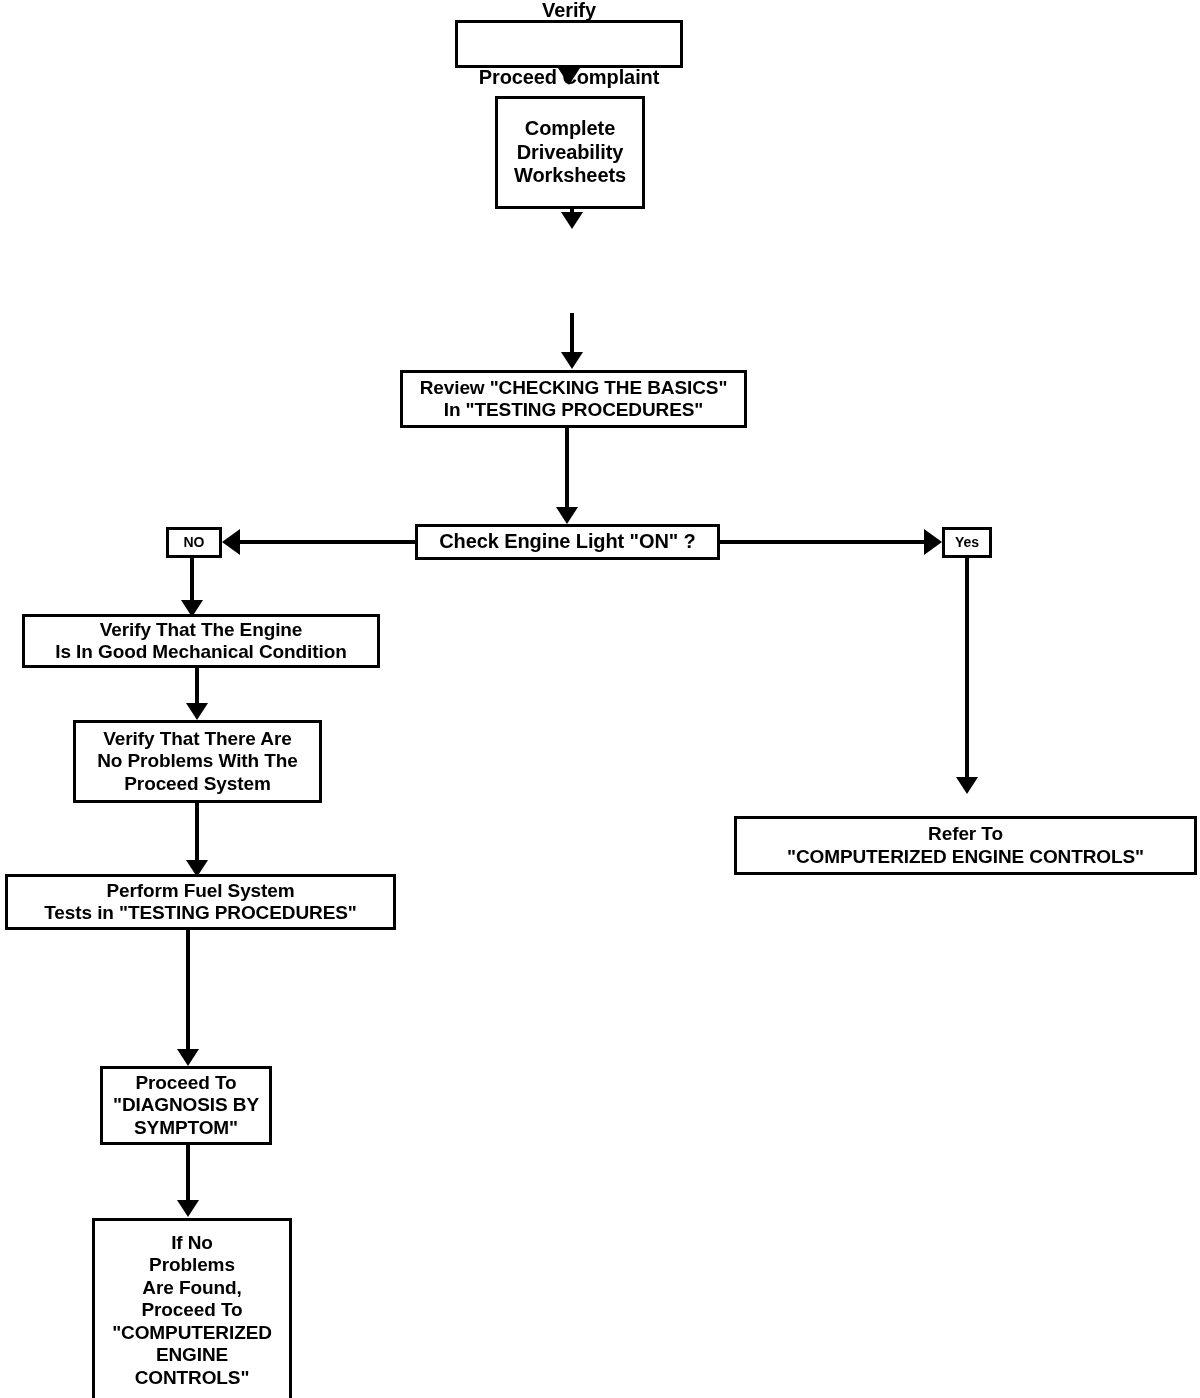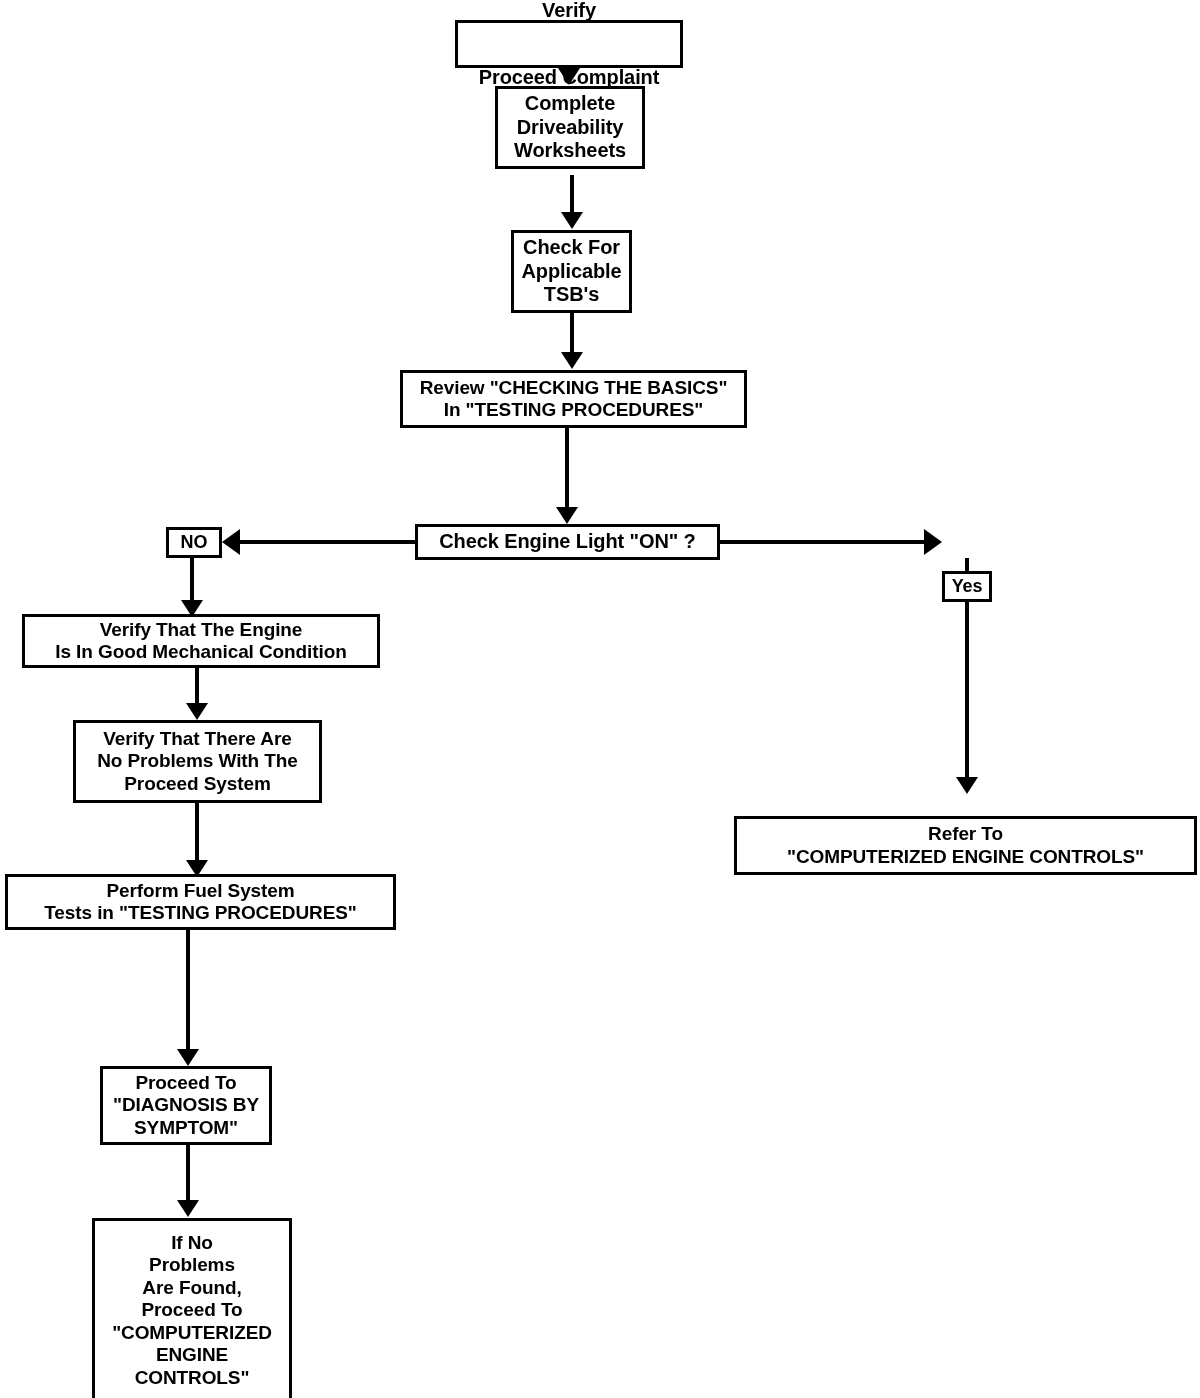--- a/index.html
+++ b/index.html
@@ -30,21 +30,21 @@
     justify-content: center;
     text-align: center;
     font-weight: bold;
     line-height: 1.18;
     letter-spacing: -0.1px;
     z-index: 3;
   }
   .node .ln { display: block; white-space: nowrap; }
   .sz20 { font-size: 20px; }
   .sz19 { font-size: 19px; }
-  .sz18 { font-size: 18px; }
+  .sz18 { font-size: 14px; }
 
   
   .vline, .hline {
     position: absolute;
     background: #000000;
     z-index: 1;
   }
   .vline { width: 4px; }
   .hline { height: 4px; }
 
@@ -79,34 +79,29 @@
 <div id="canvas">
 
   <div class="node sz20" style="left:455px; top:20px; width:228px; height:48px;gap:43px;">
     <span class="ln">Verify</span>
     <span class="ln">Proceed  Complaint</span>
   </div>
 
   <div class="vline" style="left:567px; top:50px; height:24px;"></div>
   <div class="arrow-down" style="left:558px; top:68px;"></div>
 
-  <div class="node sz20" style="left:495px; top:86px; width:150px; height:83px;">
+  <div class="node sz20" style="left:495px; top:96px; width:150px; height:113px;">
     <span class="ln">Complete</span>
     <span class="ln">Driveability</span>
     <span class="ln">Worksheets</span>
   </div>
 
   <div class="vline" style="left:570px; top:175px; height:40px;"></div>
   <div class="arrow-down" style="left:561px; top:212px;"></div>
 
-  <div class="node sz20" style="left:511px; top:230px; width:121px; height:83px;">
-    <span class="ln">Check For</span>
-    <span class="ln">Applicable</span>
-    <span class="ln">TSB's</span>
-  </div>
 
   <div class="vline" style="left:570px; top:313px; height:42px;"></div>
   <div class="arrow-down" style="left:561px; top:352px;"></div>
 
   <div class="node sz19" style="left:400px; top:370px; width:347px; height:58px;">
     <span class="ln">Review "CHECKING THE BASICS"</span>
     <span class="ln">In "TESTING PROCEDURES"</span>
   </div>
 
   <div class="vline" style="left:565px; top:428px; height:82px;"></div>
@@ -119,21 +114,21 @@
   <div class="hline" style="left:232px; top:540px; width:185px;"></div>
   <div class="arrow-left" style="left:222px; top:529px;"></div>
 
   <div class="hline" style="left:718px; top:540px; width:206px;"></div>
   <div class="arrow-right" style="left:924px; top:529px;"></div>
 
   <div class="node sz18" style="left:166px; top:527px; width:56px; height:31px;">
     <span class="ln">NO</span>
   </div>
 
-  <div class="node sz18" style="left:942px; top:527px; width:50px; height:31px;margin-top:44px;">
+  <div class="node sz18" style="left:942px; top:527px; width:50px; height:31px;">
     <span class="ln">Yes</span>
   </div>
 
   <div class="vline" style="left:190px; top:558px; height:48px;"></div>
   <div class="arrow-down" style="left:181px; top:600px;"></div>
 
   <div class="node sz19" style="left:22px; top:614px; width:358px; height:54px;">
     <span class="ln">Verify That The Engine</span>
     <span class="ln">Is In Good Mechanical Condition</span>
   </div>

